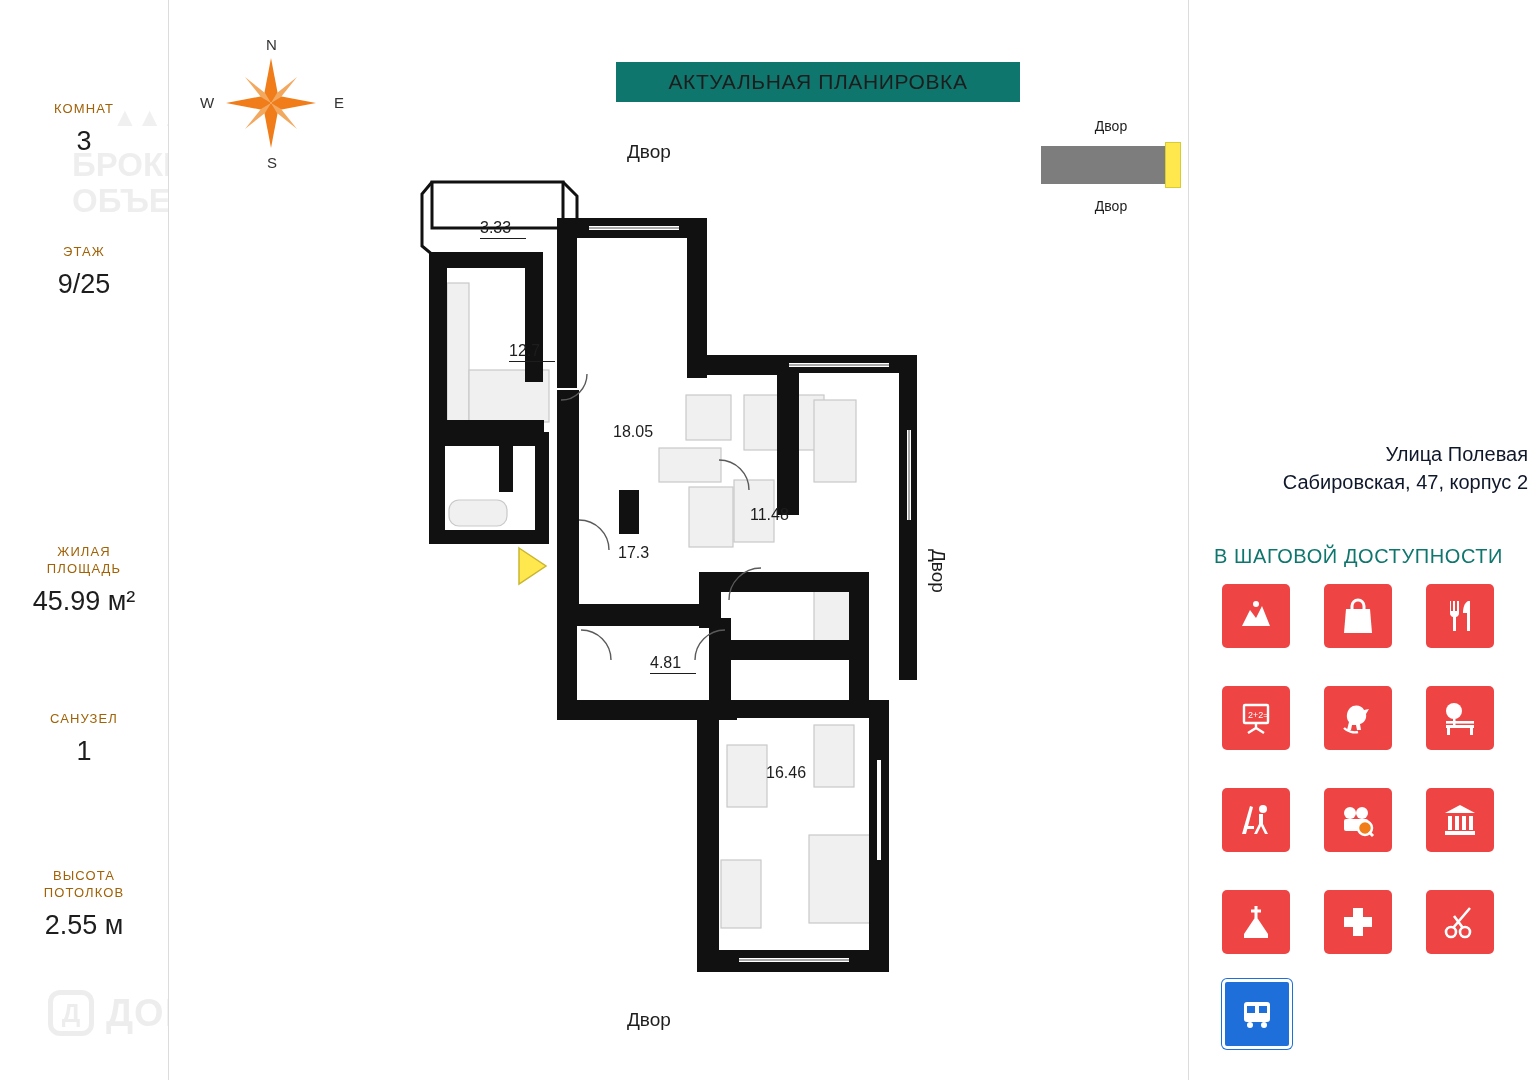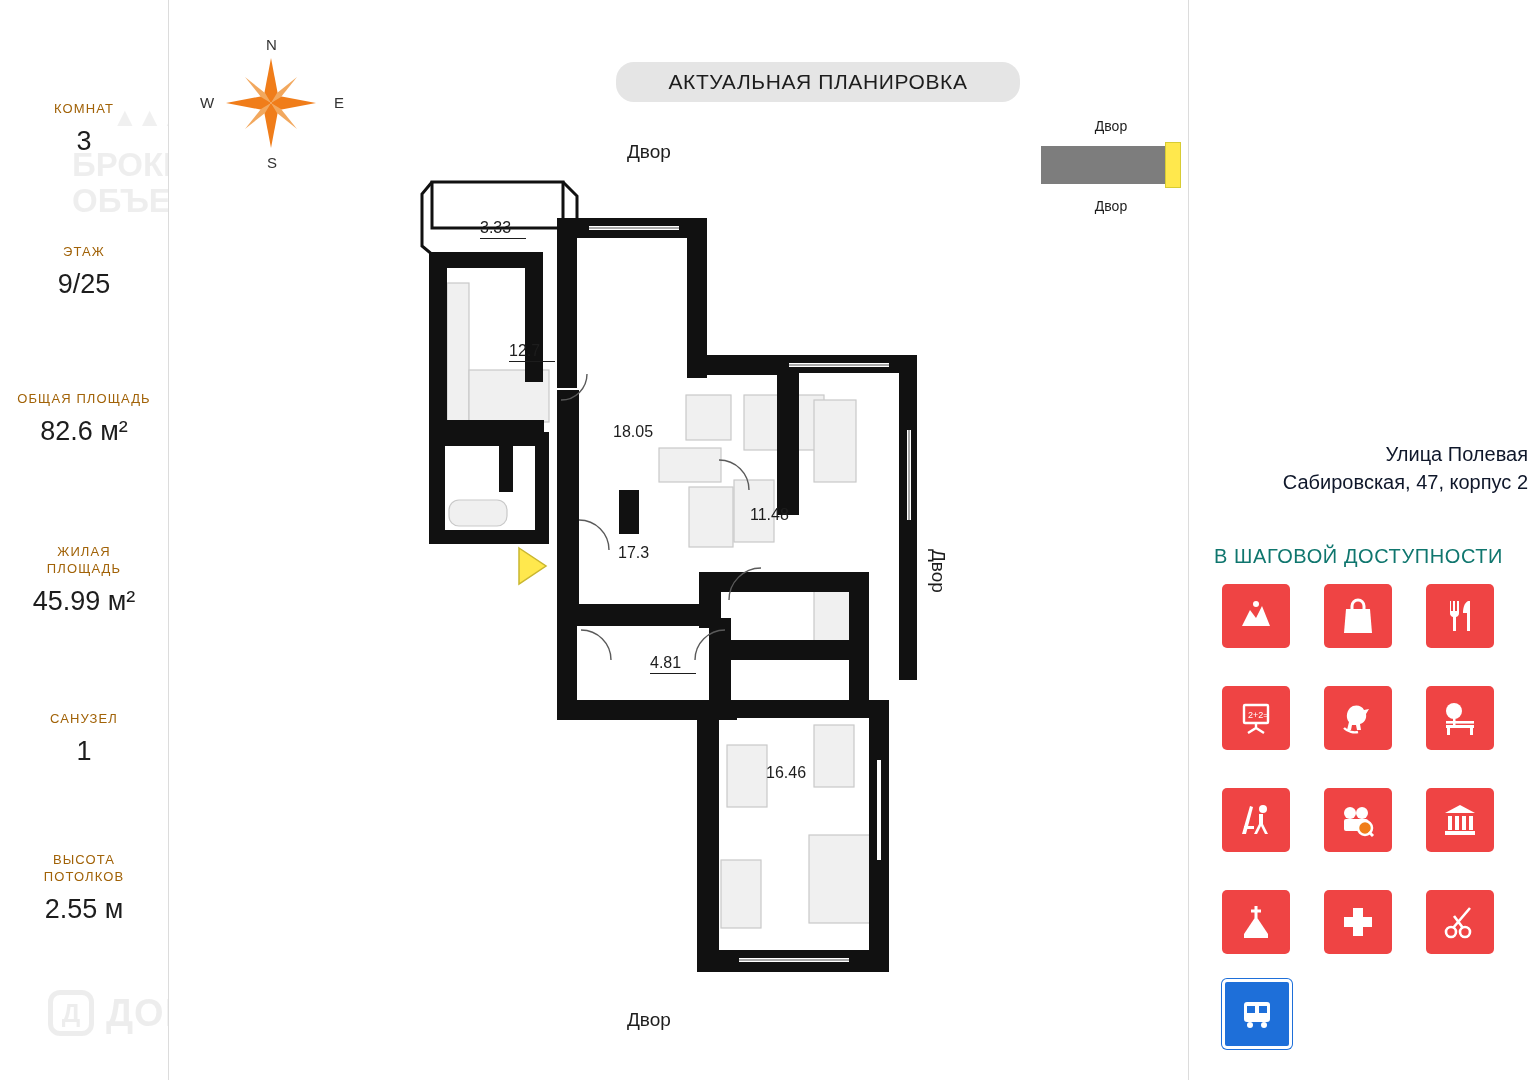--- a/index.html
+++ b/index.html
@@ -55,21 +55,21 @@
   .sep-left{position:absolute;left:168px;top:0;width:1px;height:1080px;background:#dcdcdc;}
   .sep-right{position:absolute;left:1188px;top:0;width:1px;height:1080px;background:#dcdcdc;}
   .right-panel{
     position:absolute;left:1189px;top:0;width:339px;height:1080px;background:#fff;
   }
   .canvas{position:absolute;left:169px;top:0;width:1019px;height:1080px;background:#fff;}
 
   
   .banner{
     position:absolute;left:616px;top:62px;width:404px;height:40px;
-    background:#e5e5e5;display:flex;align-items:center;justify-content:center;border-radius:18px;
+    background:#0f766e;display:flex;align-items:center;justify-content:center;
   }
   .banner span{
     font-size:21px;letter-spacing:.6px;color:#1d1d1d;font-weight:500;
   }
 
   
   .compass{position:absolute;left:186px;top:18px;width:170px;height:170px;}
   .compass .cl{position:absolute;font-size:15px;color:#333;font-weight:500;}
   .compass .c-n{left:80px;top:18px;}
   .compass .c-s{left:81px;top:136px;}
@@ -148,38 +148,34 @@
     <div class="stat" style="top:100px;">
       <div class="stat-label">КОМНАТ</div>
       <div class="stat-value">3</div>
     </div>
 
     <div class="stat" style="top:243px;">
       <div class="stat-label">ЭТАЖ</div>
       <div class="stat-value">9/25</div>
     </div>
 
-    <div class="stat" style="top:390px;">
-      <div class="stat-label" style="white-space:pre-line;">ОБЩАЯ ПЛОЩАДЬ</div>
-      <div class="stat-value">82.6 м²</div>
-    </div>
 
     <div class="stat" style="top:543px;">
       <div class="stat-label" style="white-space:pre-line;">ЖИЛАЯ
 ПЛОЩАДЬ</div>
       <div class="stat-value">45.99 м²</div>
     </div>
 
     <div class="stat" style="top:710px;">
       <div class="stat-label">САНУЗЕЛ</div>
       <div class="stat-value">1</div>
     </div>
 
     <div class="stat" style="top:851px;">
-      <div class="stat-label" style="white-space:pre-line;">ВЫСОТА
+      <div class="stat-label" style="white-space:pre-line;margin-top:16px;">ВЫСОТА
 ПОТОЛКОВ</div>
       <div class="stat-value">2.55 м</div>
     </div>
 
     <div class="wm-domclick">
       <div class="dc-logo">
           <span>Д</span>
         </div>
       <div class="dc-text">ДОМКЛИК</div>
     </div>

